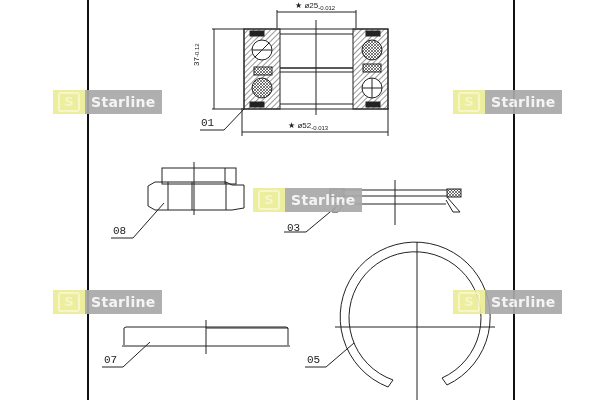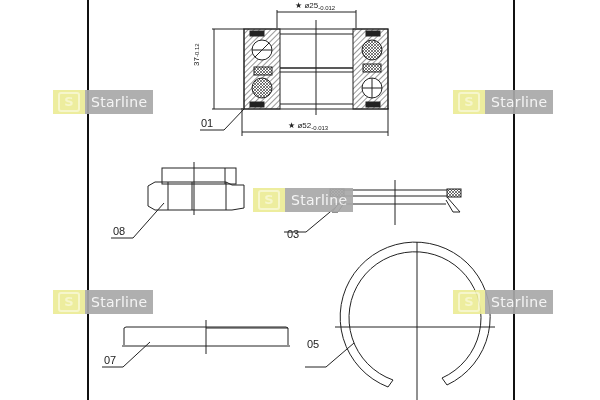--- a/index.html
+++ b/index.html
@@ -2,22 +2,22 @@
 <html><head>
   <meta charset="utf-8">
   <style>
     html, body { margin:0; padding:0; background:#ffffff; }
     body { width:600px; height:400px; position:relative; overflow:hidden; font-family:"Liberation Sans", sans-serif; }
     .canvas { position:absolute; left:0; top:0; width:600px; height:400px; }
     .frame-line { position:absolute; top:0; width:2px; height:400px; background:#111; }
     .wm { position:absolute; height:24px; display:flex; align-items:stretch; opacity:0.92; }
     .wm-s { width:32px; background:#ecec96; display:flex; align-items:center; justify-content:center; }
     .wm-s span { display:inline-block; width:18px; height:16px; border:2px solid #f6f6c8; border-radius:3px; color:#f6f6c8; font-weight:bold; font-size:13px; line-height:15px; text-align:center; font-family:"DejaVu Sans", sans-serif; }
-    .wm-t { background:#a9a9a9; color:#f4f4f4; font-family:"DejaVu Sans", sans-serif; font-weight:normal; font-size:14px; line-height:24px; padding:0 6px 0 6px; letter-spacing:0.3px; }
-    .lbl { position:absolute; font-family:Liberation Sans, sans-serif; font-size:11px; color:#222; }
+    .wm-t { background:#a9a9a9; color:#f4f4f4; font-family:"DejaVu Sans", sans-serif; font-weight:bold; font-size:14px; line-height:24px; padding:0 6px 0 6px; letter-spacing:0.3px; }
+    .lbl { position:absolute; font-family:Liberation Mono, monospace; font-size:11px; color:#222; }
     .dim { position:absolute; font-family:"Liberation Sans", sans-serif; font-size:8px; color:#222; white-space:nowrap; }
   </style>
 </head>
 <body>
 
 <div class="canvas">
   <svg width="600" height="400" viewBox="0 0 600 400" style="position:absolute;left:0;top:0">
     <defs>
       <pattern id="hatch" width="4" height="4" patternUnits="userSpaceOnUse" patternTransform="rotate(45)">
         <line x1="0" y1="0" x2="0" y2="4" stroke="#333" stroke-width="1"></line>
@@ -119,23 +119,23 @@
       <line x1="354" y1="343" x2="326" y2="367"></line>
       <line x1="326" y1="367" x2="305" y2="367"></line>
     </g>
   </svg>
 
   <div class="frame-line" style="left:87px"></div>
   <div class="frame-line" style="left:513px"></div>
 
   <div class="lbl" style="left:201px;top:117px">01</div>
   <div class="lbl" style="left:113px;top:225px">08</div>
-  <div class="lbl" style="left:287px;top:228px">03</div>
+  <div class="lbl" style="left:287px;top:222px">03</div>
   <div class="lbl" style="left:104px;top:354px">07</div>
-  <div class="lbl" style="left:307px;top:338px">05</div>
+  <div class="lbl" style="left:307px;top:354px">05</div>
 
   <div class="dim" style="left:295px;top:1px">
     <span>★ ø25</span><span style="font-size:6px;position:relative;top:2px">-0.012</span>
   </div>
   <div class="dim" style="left:288px;top:121px">
     <span>★ ø52</span><span style="font-size:6px;position:relative;top:2px">-0.013</span>
   </div>
   <div class="dim" style="left:192px;top:66px;transform:rotate(-90deg);transform-origin:left top">
     <span>37</span><span style="font-size:6px">-0.12</span>
   </div>

